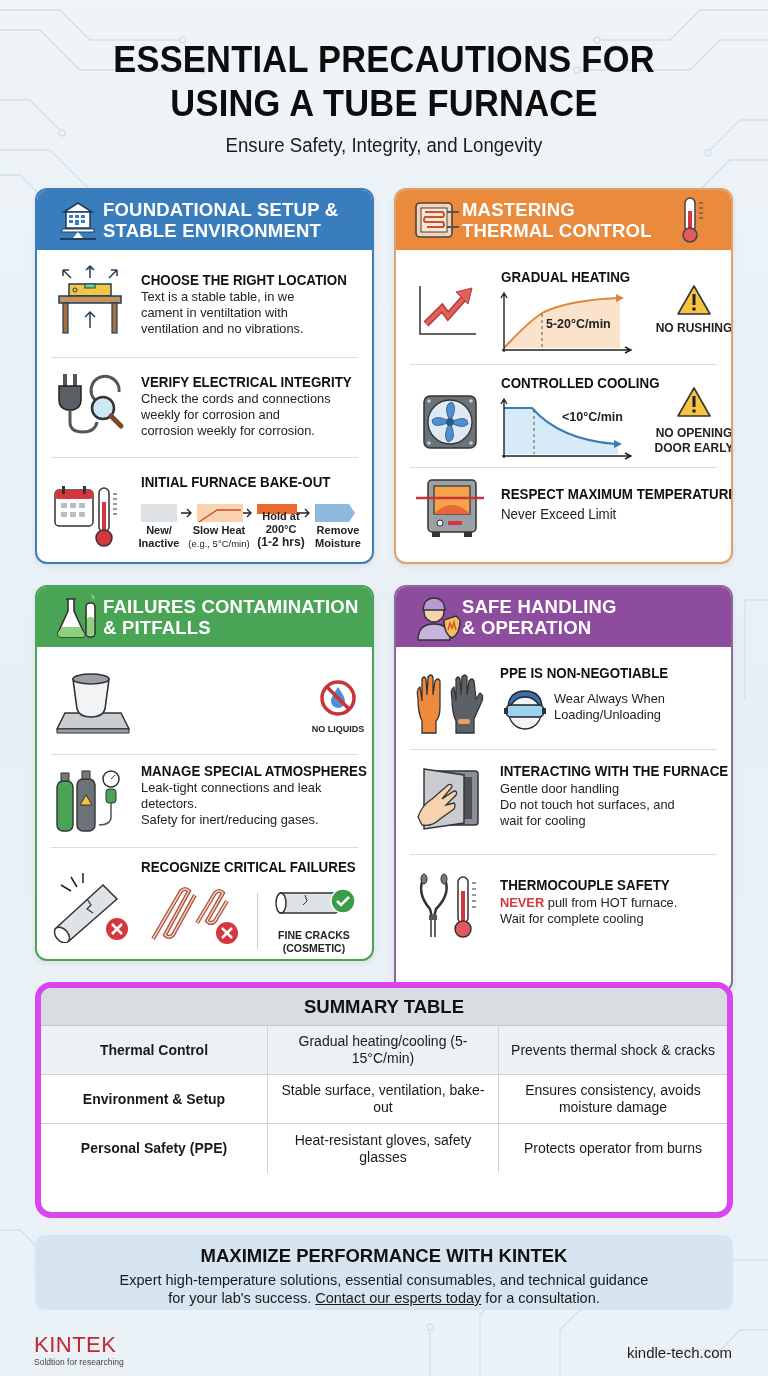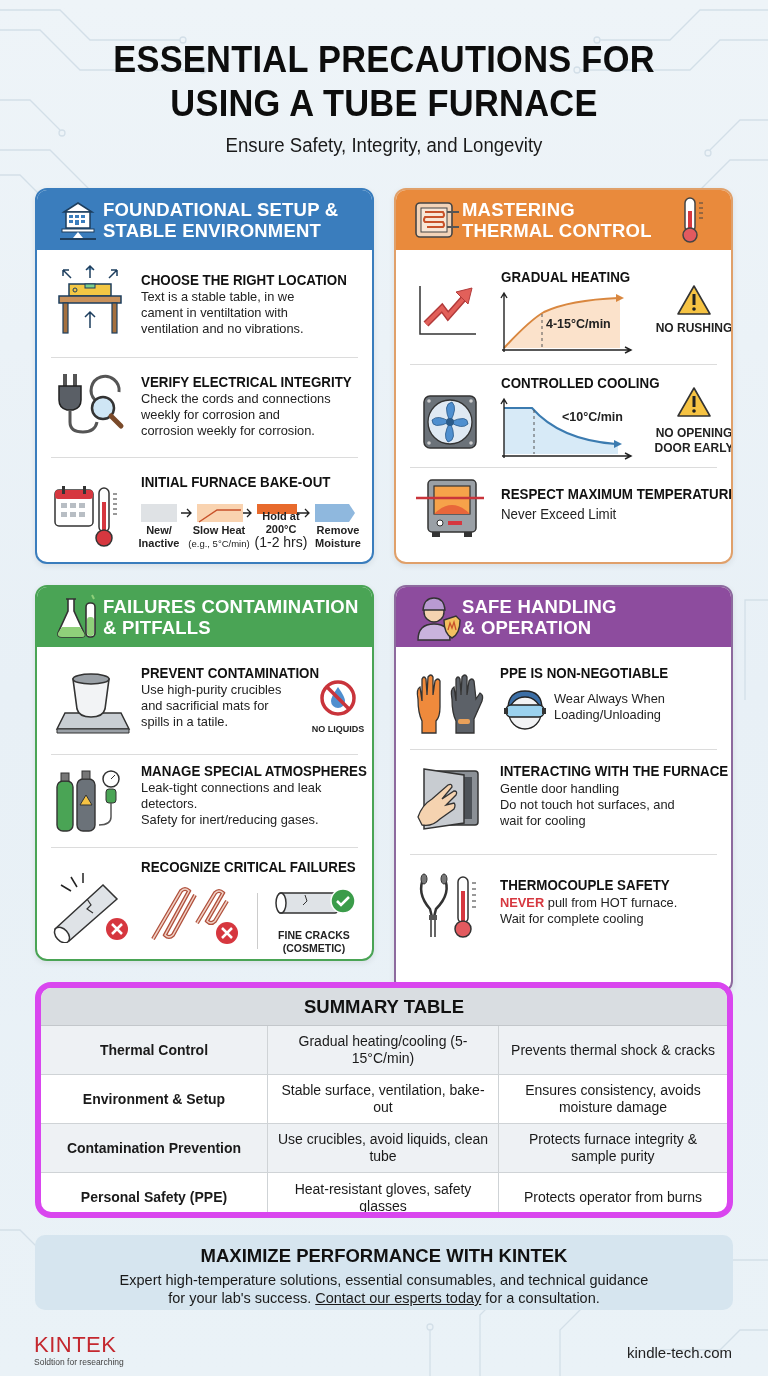--- a/index.html
+++ b/index.html
@@ -233,21 +233,21 @@
           <div>New/</div>
           <div>Inactive</div>
         </div>
         <div class="small-label" style="width:68px;">
           <div>Slow Heat</div>
           <div style="font-weight:400; font-size:9.5px;">(e.g., 5°C/min)</div>
         </div>
         <div class="small-label" style="width:56px; margin-top:-14px;">
           <div>Hold at</div>
           <div>200°C</div>
-          <div style="font-weight:400; font-size:14px;">(1-2 hrs)</div>
+          <div style="font-weight:700; font-size:12px;">(1-2 hrs)</div>
         </div>
         <div class="small-label" style="width:58px;">
           <div>Remove</div>
           <div>Moisture</div>
         </div>
       </div>
     </div>
   </div>
 </div>
 
@@ -295,21 +295,21 @@
     </div>
     <div style="position:absolute; left:104px; top:24px; width:136px; height:66px;">
       <svg width="136" height="66" viewBox="0 0 136 66">
         <path d="M4 58 Q30 30 44 22 Q70 10 120 8 V58 Z" fill="#fbe2cb"></path>
         <path d="M4 58 Q30 30 44 22 Q70 10 118 8" stroke="#d9873f" stroke-width="2" fill="none"></path>
         <polygon points="116,4 124,8 116,12" fill="#d9873f"></polygon>
         <path d="M4 62 V4 M1 8 L4 3 L7 8" stroke="#222" stroke-width="1.4" fill="none"></path>
         <path d="M2 60 H130 M125 57 L131 60 L125 63" stroke="#222" stroke-width="1.4" fill="none"></path>
         <line x1="42" y1="24" x2="42" y2="58" stroke="#555" stroke-width="1" stroke-dasharray="3,3"></line>
       </svg>
-      <div style="position:absolute; left:46px; top:27px; font-size:12.5px; font-weight:700; color:#222;">4-15°C/min</div>
+      <div style="position:absolute; left:46px; top:27px; font-size:12.5px; font-weight:700; color:#222;">5-20°C/min</div>
     </div>
     <div style="position:absolute; left:258px; top:18px; width:80px; text-align:center;">
       <svg width="36" height="32" viewBox="0 0 36 32">
         <polygon points="18,2 34,30 2,30" fill="#f6c343" stroke="#333" stroke-width="1.6" stroke-linejoin="round"></polygon>
         <rect x="16.5" y="10" width="3" height="11" fill="#222"></rect>
           <circle cx="18" cy="25" r="1.8" fill="#222"></circle>
       </svg>
       <div class="small-label" style="font-size:12px; margin-top:2px;">NO RUSHING</div>
     </div>
   </div>
@@ -402,28 +402,20 @@
 
   <div class="item" style="top:76px; height:88px;">
     <div class="icon-box" style="left:14px; top:6px;">
       <svg width="80" height="70" viewBox="0 0 80 70">
         <polygon points="14,44 70,44 78,60 6,60" fill="#c9ced3" stroke="#333" stroke-width="1.5"></polygon>
         <path d="M6 60 H78 V64 H6 Z" fill="#9aa0a6" stroke="#333" stroke-width="1"></path>
         <path d="M22 10 H58 L54 40 Q52 48 40 48 Q28 48 26 40 Z" fill="#f2f3f5" stroke="#333" stroke-width="1.6"></path>
         <ellipse cx="40" cy="10" rx="18" ry="5" fill="#9aa0a6" stroke="#333" stroke-width="1.5"></ellipse>
       </svg>
     </div>
-    <div style="position:absolute; left:104px; top:2px;">
-      <div class="item-title">PREVENT CONTAMINATION</div>
-      <div class="item-text" style="margin-top:1px;">
-        <div>Use high-purity crucibles</div>
-        <div>and sacrificial mats for</div>
-        <div>spills in a tatile.</div>
-      </div>
-    </div>
     <div style="position:absolute; left:268px; top:16px; width:66px; text-align:center;">
       <svg width="38" height="38" viewBox="0 0 38 38">
         <circle cx="19" cy="19" r="16" fill="#fff" stroke="#c9343b" stroke-width="3.5"></circle>
         <path d="M19 8 Q12 18 12 22 A7 7 0 0 0 26 22 Q26 18 19 8 Z" fill="#4f8fcf"></path>
         <line x1="8" y1="8" x2="30" y2="30" stroke="#c9343b" stroke-width="3.5"></line>
       </svg>
       <div class="small-label" style="font-size:9px; margin-top:2px;">NO LIQUIDS</div>
     </div>
   </div>
   <div class="divider" style="top:167px;"></div>
@@ -597,25 +589,20 @@
   <div class="srow alt">
     <div class="scell c1">Thermal Control</div>
     <div class="scell c2">Gradual heating/cooling (5-15°C/min)</div>
     <div class="scell c3">Prevents thermal shock &amp; cracks</div>
   </div>
   <div class="srow">
     <div class="scell c1">Environment &amp; Setup</div>
     <div class="scell c2">Stable surface, ventilation, bake-out</div>
     <div class="scell c3">Ensures consistency, avoids moisture damage</div>
   </div>
-  <div class="srow alt">
-    <div class="scell c1">Contamination Prevention</div>
-    <div class="scell c2">Use crucibles, avoid liquids, clean tube</div>
-    <div class="scell c3">Protects furnace integrity &amp; sample purity</div>
-  </div>
   <div class="srow">
     <div class="scell c1">Personal Safety (PPE)</div>
     <div class="scell c2">Heat-resistant gloves, safety glasses</div>
     <div class="scell c3">Protects operator from burns</div>
   </div>
 </div>
 
 <div class="cta">
   <div class="cta-title">MAXIMIZE PERFORMANCE WITH KINTEK</div>
   <div class="cta-text">

